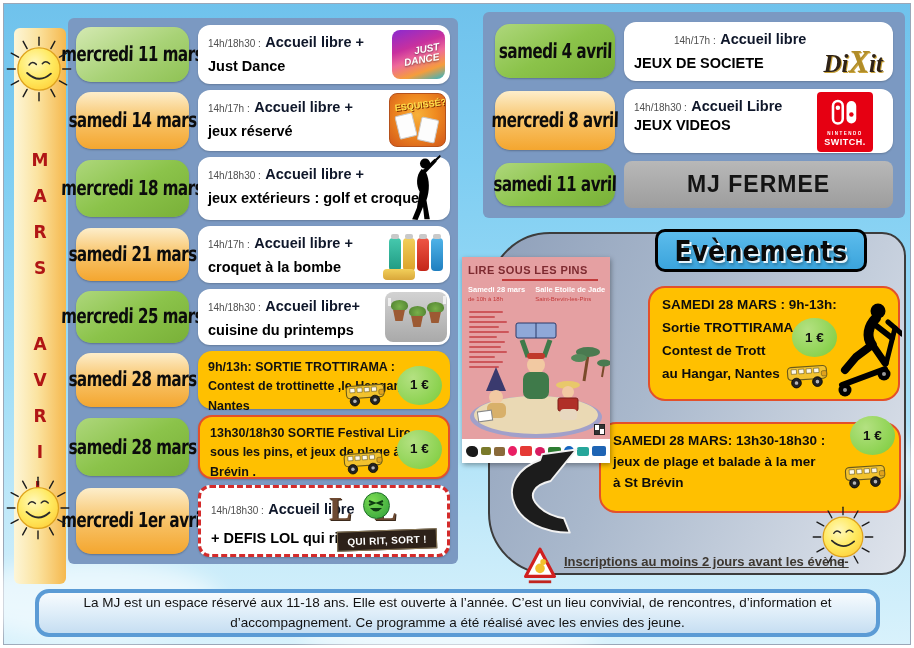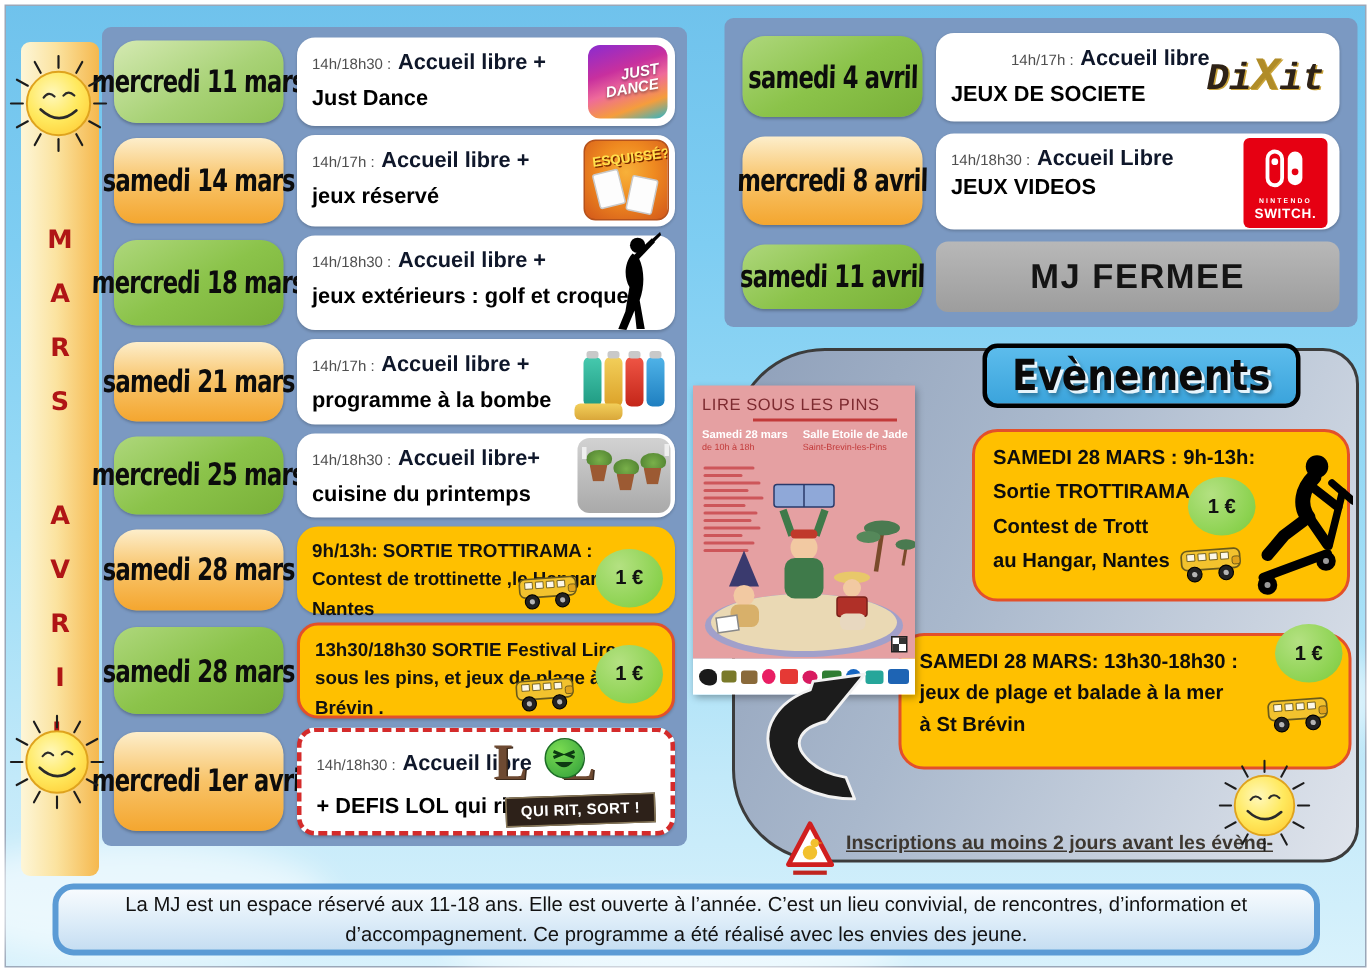--- a/index.html
+++ b/index.html
@@ -97,23 +97,23 @@
 
   .golfer-svg { position:absolute; right:8px; top:-3px; }
   .tile-qrs { right:4px; top:4px; width:118px; height:58px; overflow:visible; }
   .qrs-lol { position:absolute; top:-2px; left:4px; font-family:"Liberation Serif",serif; font-weight:700; font-size:34px; color:#6e4a32; letter-spacing:8px; text-shadow:1px 1px 0 #3d2a1c; }
   .qrs-emoji { position:absolute; left:38px; top:0; width:27px; height:27px; border-radius:50%;
     background:radial-gradient(circle at 35% 30%,#7bdc52,#2f9e3a); border:1.5px solid #1d6e26; }
   .qrs-sign { position:absolute; bottom:0; left:12px; width:100px; height:20px; background:#2d2119; border:1px solid #8a7a5a;
     color:#fff; font-weight:800; font-size:10px; display:flex; align-items:center; justify-content:center; transform:rotate(-2deg); letter-spacing:.3px; }
 
   
-  .dixit { position:absolute; right:10px; top:12px; font-family:Liberation Mono, monospace; font-weight:700; font-style:italic; color:#2e2217; font-size:25px; text-shadow:1px 1px 0 #caa43a; }
+  .dixit { position:absolute; right:10px; top:22px; font-family:Liberation Serif, serif; font-weight:700; font-style:italic; color:#2e2217; font-size:25px; text-shadow:1px 1px 0 #caa43a; }
   .dixit .x { color:#b08c28; font-size:31px; }
-  .tile-switch { position:absolute; right:8px; top:3px; width:56px; height:60px; background:#e60012; border-radius:4px;
+  .tile-switch { position:absolute; right:20px; top:3px; width:56px; height:60px; background:#e60012; border-radius:4px;
     display:flex; flex-direction:column; align-items:center; justify-content:center; gap:2px; }
   .sw-brand { color:#fff; font-size:4.5px; letter-spacing:1.5px; font-weight:700; }
   .sw-name { color:#fff; font-size:9px; font-weight:800; letter-spacing:.5px; margin-top:-1px; }
   .closed-box { flex:1; height:100%; background:linear-gradient(180deg,#b8b8b8,#9d9d9d); border-radius:8px;
     display:flex; align-items:center; justify-content:center; font-weight:800; font-size:23px; color:#141414; letter-spacing:1px; }
 
   
   .events-container {
     position:absolute; left:488px; top:232px; width:418px; height:343px; z-index:3;
     background:linear-gradient(115deg,#8fa0ba 0%,#a9b8cc 40%,#dfe4ec 100%);
@@ -133,21 +133,21 @@
   .ev-line { font-weight:700; font-size:13.5px; color:#0d0d0d; margin-top:8px; }
   .ev2 .ev-line { margin-top:6px; }
   .scooter-svg { position:absolute; right:-4px; top:12px; z-index:5; }
   .note-tri { position:absolute; left:34px; top:312px; z-index:5; }
   .note-text { position:absolute; left:74px; top:320px; width:310px; font-weight:700; font-size:13px; color:#3d3730; text-decoration:underline; z-index:5; }
 
   
   .poster { position:absolute; left:462px; top:257px; width:148px; height:206px; z-index:5;
     box-shadow:1px 2px 5px rgba(0,0,0,.35); display:flex; flex-direction:column; }
   .poster-body { flex:1; background:#e5a0a2; position:relative; padding:7px 6px 0 6px; overflow:hidden; }
-  .poster-title { font-weight:400; font-size:11px; color:#7d2a30; letter-spacing:.4px; white-space:nowrap; }
+  .poster-title { font-weight:700; font-size:11px; color:#7d2a30; letter-spacing:.4px; white-space:nowrap; }
   .poster-subline { height:2px; width:96px; background:#c23a3a; margin:3px 0 4px 34px; }
   .poster-info { display:flex; gap:10px; }
   .pi-col { display:flex; flex-direction:column; }
   .pi-main { font-size:7.5px; font-weight:700; color:#fff; white-space:nowrap; }
   .pi-sub { font-size:6px; color:#c23a3a; margin-top:2px; white-space:nowrap; }
   .authors { position:absolute; left:7px; top:54px; }
   .authors div { height:2.2px; background:#c9494e; opacity:.85; margin-bottom:2.8px; border-radius:1px; }
   .qr { position:absolute; right:5px; bottom:4px; width:11px; height:11px;
     background:conic-gradient(#333 25%,#fff 0 50%,#333 0 75%,#fff 0); border:1px solid #222; }
   .sponsor-strip { height:24px; background:#fff; display:flex; align-items:center; gap:3px; padding:0 4px; }
@@ -275,21 +275,21 @@
       </svg>
     </div>
   </div>
 
   <div class="srow" style="height:58px">
     <div class="date-btn orange">
         <span>samedi 21 mars</span>
       </div>
     <div class="desc">
       <div><span class="time">14h/17h :</span> <span class="b">Accueil libre +</span></div>
-      <div class="l2">programme à la bombe</div>
+      <div class="l2">croquet à la bombe</div>
       <div class="tile tile-spray">
         <div class="can" style="left:8px;background:linear-gradient(180deg,#46c9ae,#1f9a82)"></div>
         <div class="can" style="left:22px;background:linear-gradient(180deg,#f2cf5a,#dca229)"></div>
         <div class="can" style="left:36px;background:linear-gradient(180deg,#ef5545,#c42619)"></div>
         <div class="can" style="left:50px;background:linear-gradient(180deg,#4fb3e8,#1f7fc0)"></div>
         <div class="can-h"></div>
       </div>
     </div>
   </div>
 

